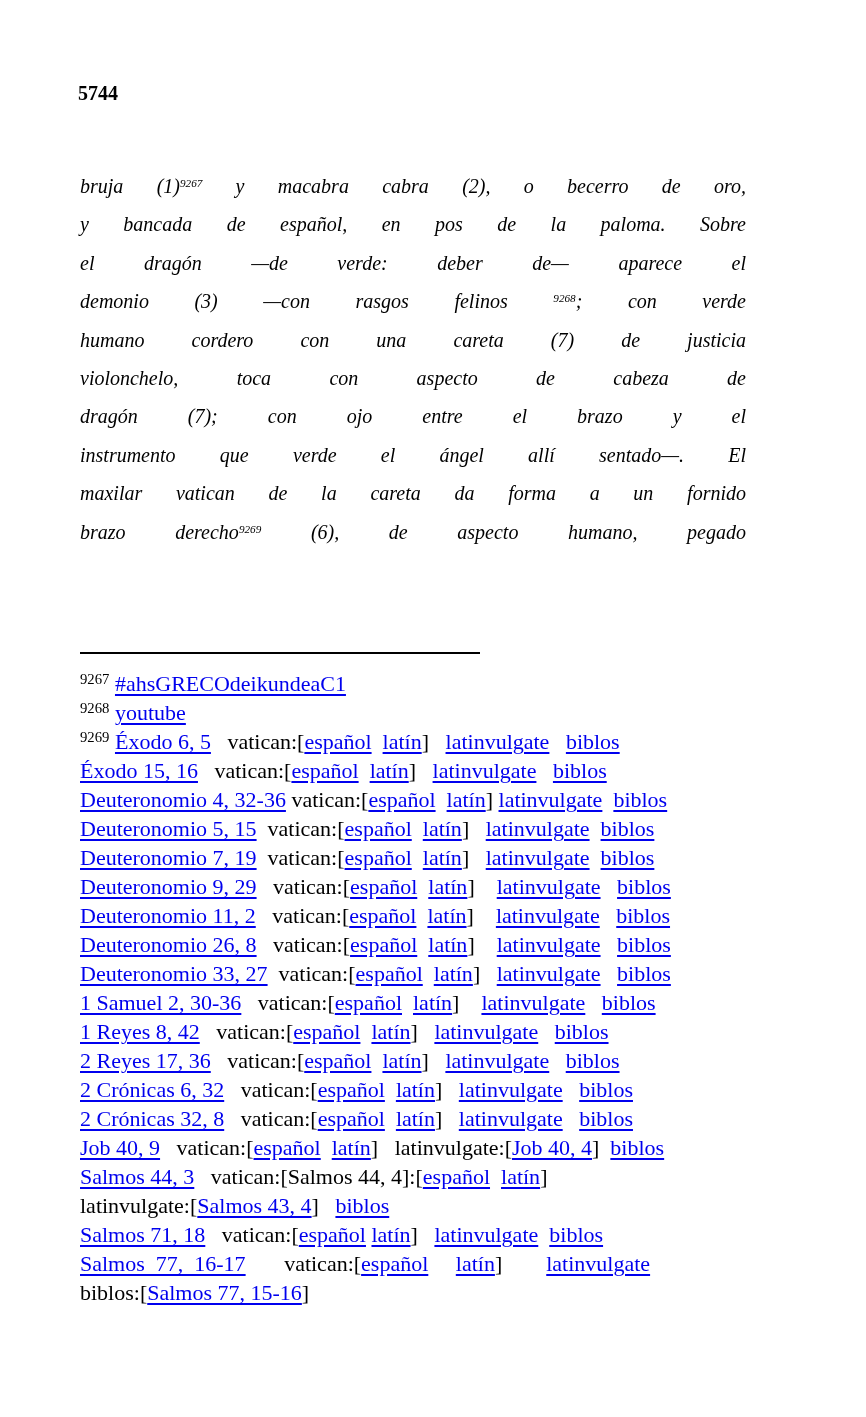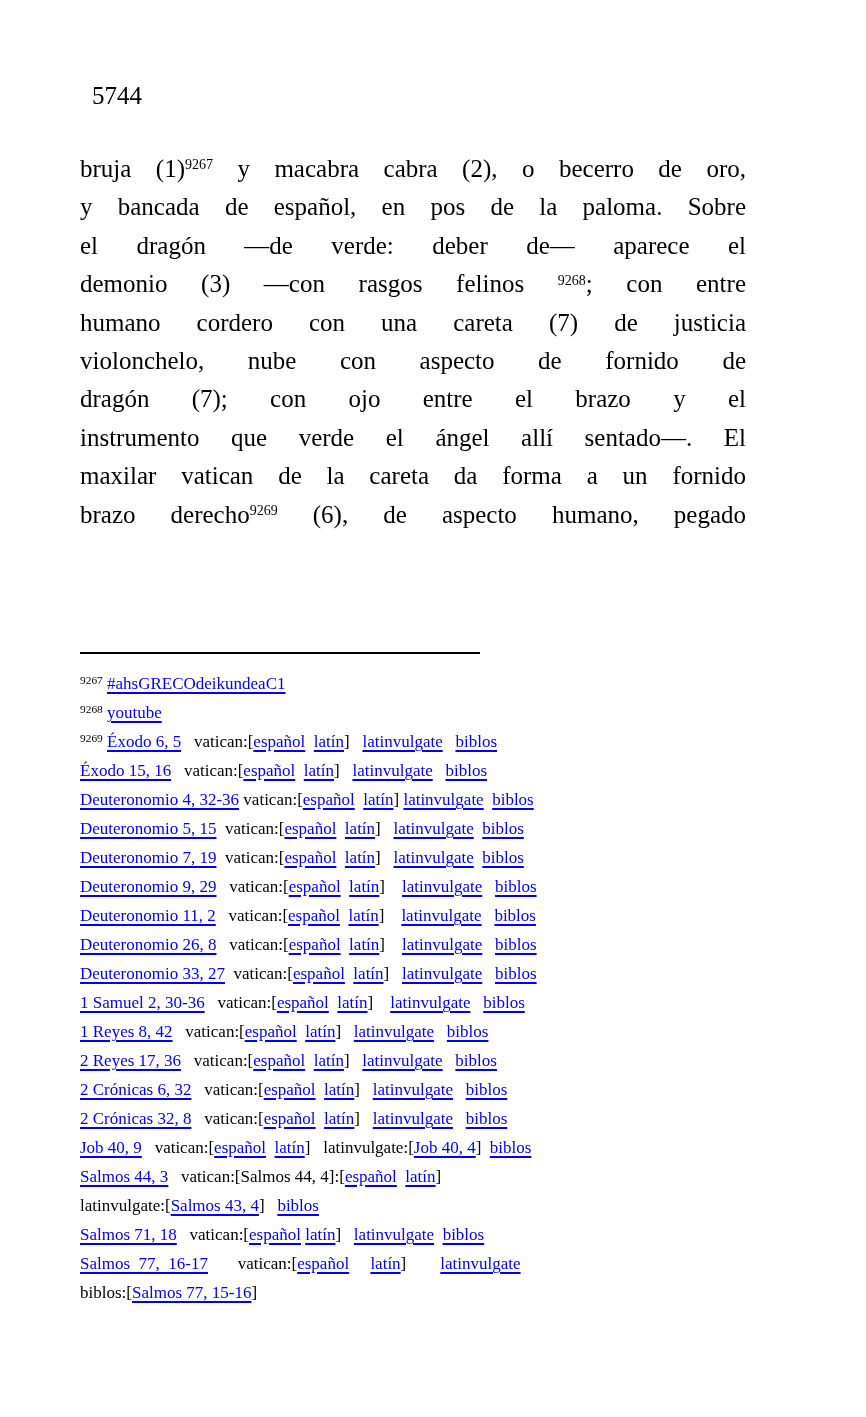--- a/index.html
+++ b/index.html
@@ -6,29 +6,31 @@
   body {
     width: 866px; height: 1417px;
     background: #ffffff;
     color: #000000;
     font-family: "Liberation Serif", "DejaVu Serif", serif;
     position: relative;
     overflow: hidden;
   }
   .page-number {
     position: absolute;
-    left: 92px; top: 82px;
-    font-size: 25px;
+    left: 78px; top: 82px;
+    font-size: 20px;
+    font-weight: bold;
   }
   .para {
     position: absolute;
-    left: 80px; top: 150px;
+    left: 80px; top: 167px;
     width: 666px;
-    font-size: 25px;
+    font-size: 20px;
     line-height: 38.4px;
+    font-style: italic;
   }
   .para .line {
     text-align: justify;
     text-align-last: justify;
   }
   .para sup {
     font-size: 0.56em;
     line-height: 0;
     vertical-align: baseline;
     position: relative;
@@ -39,21 +41,21 @@
     left: 80px; top: 652px;
     width: 400px; height: 2px;
     background: #000000;
     border: 0;
     margin: 0;
   }
   .footnotes {
     position: absolute;
     left: 80px; top: 669px;
     width: 706px;
-    font-size: 17px;
+    font-size: 22px;
     line-height: 29px;
     white-space: pre;
   }
   .footnotes sup {
     font-size: 0.67em;
     line-height: 0;
     vertical-align: baseline;
     position: relative;
     top: -0.45em;
   }
@@ -67,23 +69,23 @@
 </style>
 </head>
 <body>
 
 <div class="page-number">5744</div>
 
 <div id="main-paragraph" class="para">
     <div class="line"><span>bruja (1)</span><sup>9267</sup><span> y macabra cabra (2), o becerro de oro,</span></div>
     <div class="line"><span>y bancada de español, en pos de la paloma. Sobre</span></div>
     <div class="line"><span>el dragón —de verde: deber de— aparece el</span></div>
-    <div class="line"><span>demonio (3) —con rasgos felinos </span><sup>9268</sup><span>; con entre</span></div>
+    <div class="line"><span>demonio (3) —con rasgos felinos </span><sup>9268</sup><span>; con verde</span></div>
     <div class="line"><span>humano cordero con una careta (7) de justicia</span></div>
-    <div class="line"><span>violonchelo, nube con aspecto de fornido de</span></div>
+    <div class="line"><span>violonchelo, toca con aspecto de cabeza de</span></div>
     <div class="line"><span>dragón (7); con ojo entre el brazo y el</span></div>
     <div class="line"><span>instrumento que verde el ángel allí sentado—. El</span></div>
     <div class="line"><span>maxilar vatican de la careta da forma a un fornido</span></div>
     <div class="line"><span>brazo derecho</span><sup>9269</sup><span> (6), de aspecto humano, pegado</span></div>
   </div>
 
 <div class="separator"></div>
 
 <div id="footnotes" class="footnotes"><div class="line"><sup>9267</sup><span> </span><a class="lnk" href="#">#ahsGRECOdeikundeaC1</a></div><div class="line"><sup>9268</sup><span> </span><a class="lnk" href="#">youtube</a></div><div class="line"><sup>9269</sup><span> </span><a class="lnk" href="#">Éxodo 6, 5</a><span>   vatican:[</span><a class="lnk" href="#">español</a><span>  </span><a class="lnk" href="#">latín</a><span>]   </span><a class="lnk" href="#">latinvulgate</a><span>   </span><a class="lnk" href="#">biblos</a></div><div class="line"><a class="lnk" href="#">Éxodo 15, 16</a><span>   vatican:[</span><a class="lnk" href="#">español</a><span>  </span><a class="lnk" href="#">latín</a><span>]   </span><a class="lnk" href="#">latinvulgate</a><span>   </span><a class="lnk" href="#">biblos</a></div><div class="line"><a class="lnk" href="#">Deuteronomio 4, 32-36</a><span> vatican:[</span><a class="lnk" href="#">español</a><span>  </span><a class="lnk" href="#">latín</a><span>] </span><a class="lnk" href="#">latinvulgate</a><span>  </span><a class="lnk" href="#">biblos</a></div><div class="line"><a class="lnk" href="#">Deuteronomio 5, 15</a><span>  vatican:[</span><a class="lnk" href="#">español</a><span>  </span><a class="lnk" href="#">latín</a><span>]   </span><a class="lnk" href="#">latinvulgate</a><span>  </span><a class="lnk" href="#">biblos</a></div><div class="line"><a class="lnk" href="#">Deuteronomio 7, 19</a><span>  vatican:[</span><a class="lnk" href="#">español</a><span>  </span><a class="lnk" href="#">latín</a><span>]   </span><a class="lnk" href="#">latinvulgate</a><span>  </span><a class="lnk" href="#">biblos</a></div><div class="line"><a class="lnk" href="#">Deuteronomio 9, 29</a><span>   vatican:[</span><a class="lnk" href="#">español</a><span>  </span><a class="lnk" href="#">latín</a><span>]    </span><a class="lnk" href="#">latinvulgate</a><span>   </span><a class="lnk" href="#">biblos</a></div><div class="line"><a class="lnk" href="#">Deuteronomio 11, 2</a><span>   vatican:[</span><a class="lnk" href="#">español</a><span>  </span><a class="lnk" href="#">latín</a><span>]    </span><a class="lnk" href="#">latinvulgate</a><span>   </span><a class="lnk" href="#">biblos</a></div><div class="line"><a class="lnk" href="#">Deuteronomio 26, 8</a><span>   vatican:[</span><a class="lnk" href="#">español</a><span>  </span><a class="lnk" href="#">latín</a><span>]    </span><a class="lnk" href="#">latinvulgate</a><span>   </span><a class="lnk" href="#">biblos</a></div><div class="line"><a class="lnk" href="#">Deuteronomio 33, 27</a><span>  vatican:[</span><a class="lnk" href="#">español</a><span>  </span><a class="lnk" href="#">latín</a><span>]   </span><a class="lnk" href="#">latinvulgate</a><span>   </span><a class="lnk" href="#">biblos</a></div><div class="line"><a class="lnk" href="#">1 Samuel 2, 30-36</a><span>   vatican:[</span><a class="lnk" href="#">español</a><span>  </span><a class="lnk" href="#">latín</a><span>]    </span><a class="lnk" href="#">latinvulgate</a><span>   </span><a class="lnk" href="#">biblos</a></div><div class="line"><a class="lnk" href="#">1 Reyes 8, 42</a><span>   vatican:[</span><a class="lnk" href="#">español</a><span>  </span><a class="lnk" href="#">latín</a><span>]   </span><a class="lnk" href="#">latinvulgate</a><span>   </span><a class="lnk" href="#">biblos</a></div><div class="line"><a class="lnk" href="#">2 Reyes 17, 36</a><span>   vatican:[</span><a class="lnk" href="#">español</a><span>  </span><a class="lnk" href="#">latín</a><span>]   </span><a class="lnk" href="#">latinvulgate</a><span>   </span><a class="lnk" href="#">biblos</a></div><div class="line"><a class="lnk" href="#">2 Crónicas 6, 32</a><span>   vatican:[</span><a class="lnk" href="#">español</a><span>  </span><a class="lnk" href="#">latín</a><span>]   </span><a class="lnk" href="#">latinvulgate</a><span>   </span><a class="lnk" href="#">biblos</a></div><div class="line"><a class="lnk" href="#">2 Crónicas 32, 8</a><span>   vatican:[</span><a class="lnk" href="#">español</a><span>  </span><a class="lnk" href="#">latín</a><span>]   </span><a class="lnk" href="#">latinvulgate</a><span>   </span><a class="lnk" href="#">biblos</a></div><div class="line"><a class="lnk" href="#">Job 40, 9</a><span>   vatican:[</span><a class="lnk" href="#">español</a><span>  </span><a class="lnk" href="#">latín</a><span>]   latinvulgate:[</span><a class="lnk" href="#">Job 40, 4</a><span>]  </span><a class="lnk" href="#">biblos</a></div><div class="line"><a class="lnk" href="#">Salmos 44, 3</a><span>   vatican:[Salmos 44, 4]:[</span><a class="lnk" href="#">español</a><span>  </span><a class="lnk" href="#">latín</a><span>]</span></div><div class="line"><span>latinvulgate:[</span><a class="lnk" href="#">Salmos 43, 4</a><span>]   </span><a class="lnk" href="#">biblos</a></div><div class="line"><a class="lnk" href="#">Salmos 71, 18</a><span>   vatican:[</span><a class="lnk" href="#">español</a><span> </span><a class="lnk" href="#">latín</a><span>]   </span><a class="lnk" href="#">latinvulgate</a><span>  </span><a class="lnk" href="#">biblos</a></div><div class="line"><a class="lnk" href="#">Salmos  77,  16-17</a><span>       vatican:[</span><a class="lnk" href="#">español</a><span>     </span><a class="lnk" href="#">latín</a><span>]        </span><a class="lnk" href="#">latinvulgate</a></div><div class="line"><span>biblos:[</span><a class="lnk" href="#">Salmos 77, 15-16</a><span>]</span></div></div>
 

